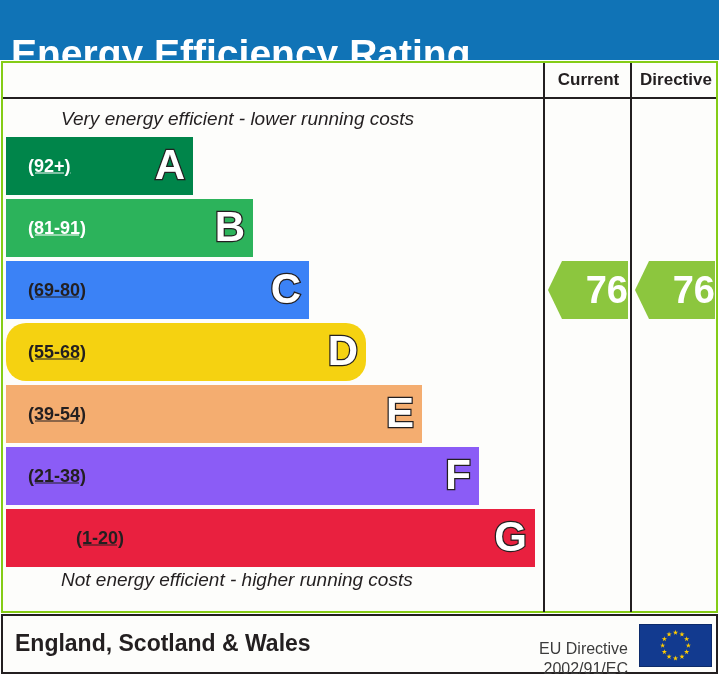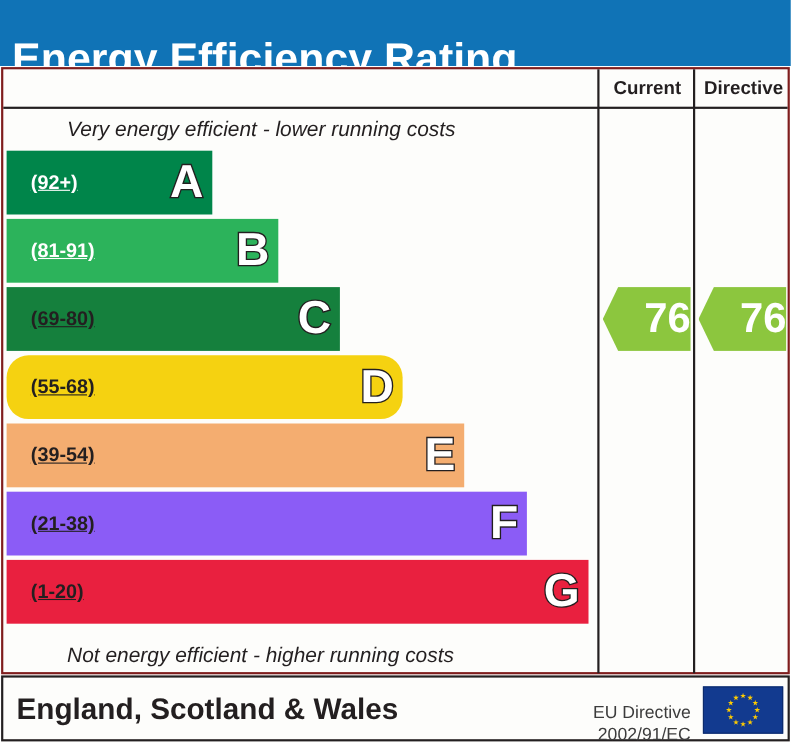--- a/index.html
+++ b/index.html
@@ -36,21 +36,21 @@
     letter-spacing: 0px;
     white-space: nowrap;
     margin-top: 23px;
   }
 
   
   .table-frame {
     position: absolute;
     left: 1px; top: 61px;
     width: 717px; height: 552px;
-    border: 2px solid #7f1d1d;
+    border: 2px solid #84cc16;
     box-sizing: border-box;
     background: #fdfdfb;
   }
 
   
   .head-row {
     position: absolute;
     left: 0; top: 0;
     width: 100%; height: 36px;
     border-bottom: 2px solid #231f20;
@@ -82,21 +82,21 @@
   .caption {
     position: absolute;
     left: 14px;
     font-size: 19px;
     font-style: italic;
     color: #231f20;
     white-space: nowrap;
     margin-left: 44px;
   }
   .caption.top    { top: 45px; }
-  .caption.bottom { top: 523px; }
+  .caption.bottom { top: 506px; }
 
   
   .bars {
     position: absolute;
     left: 0; top: 0;
     width: 538px;
     height: 549px;
   }
   .bar {
     position: absolute;
@@ -148,21 +148,21 @@
     position: absolute;
     left: 1px; top: 614px;
     width: 717px; height: 60px;
     border: 2px solid #231f20;
     box-sizing: border-box;
     background: #fdfdfb;
   }
   .footer-region {
     position: absolute;
     left: 12px; top: 14px;
-    font-size: 27px;
+    font-size: 23px;
     font-weight: bold;
     color: #231f20;
     white-space: nowrap;
   }
   .footer-directive {
     position: absolute;
     left: 520px; top: 9px;
     width: 105px;
     font-size: 16px;
     color: #3c3c3c;
@@ -202,38 +202,38 @@
 
     <div class="bars" id="bars-container">
         <div class="bar" style="top: 74px; width: 187px; background: rgb(0, 133, 74);">
           <span class="bar-range" style="color: rgb(255, 255, 255);">(92+)</span>
           <span class="bar-letter">A</span>
         </div>
         <div class="bar" style="top: 136px; width: 247px; background: rgb(44, 179, 91);">
           <span class="bar-range" style="color: rgb(255, 255, 255);">(81-91)</span>
           <span class="bar-letter">B</span>
         </div>
-        <div class="bar" style="top: 198px; width: 303px; background: #15803d;">
+        <div class="bar" style="top: 198px; width: 303px; background: #3b82f6;">
           <span class="bar-range" style="color: rgb(35, 31, 32);">(69-80)</span>
           <span class="bar-letter">C</span>
         </div>
         <div class="bar" style="top: 260px; width: 360px; background: rgb(245, 210, 17); border-radius: 20px;">
           <span class="bar-range" style="color: rgb(35, 31, 32);">(55-68)</span>
           <span class="bar-letter">D</span>
         </div>
         <div class="bar" style="top: 322px; width: 416px; background: rgb(244, 173, 112);">
           <span class="bar-range" style="color: rgb(35, 31, 32);">(39-54)</span>
           <span class="bar-letter">E</span>
         </div>
         <div class="bar" style="top: 384px; width: 473px; background: #8b5cf6;">
           <span class="bar-range" style="color: rgb(35, 31, 32);">(21-38)</span>
           <span class="bar-letter">F</span>
         </div>
         <div class="bar" style="top: 446px; width: 529px; background: rgb(233, 32, 63);">
-          <span class="bar-range" style="color: rgb(35, 31, 32);">(1-20)</span>
+          <span class="bar-range" style="color: rgb(35, 31, 32); margin-left: 48px;">(1-20)</span>
           <span class="bar-letter">G</span>
         </div>
       </div>
 
     <div class="rating current" id="rating-current" style="top: 198px; background: rgb(140, 198, 62);">
       <span>76</span>
     </div>
     <div class="rating potential" id="rating-potential" style="top: 198px; background: rgb(140, 198, 62);">
       <span>76</span>
     </div>

